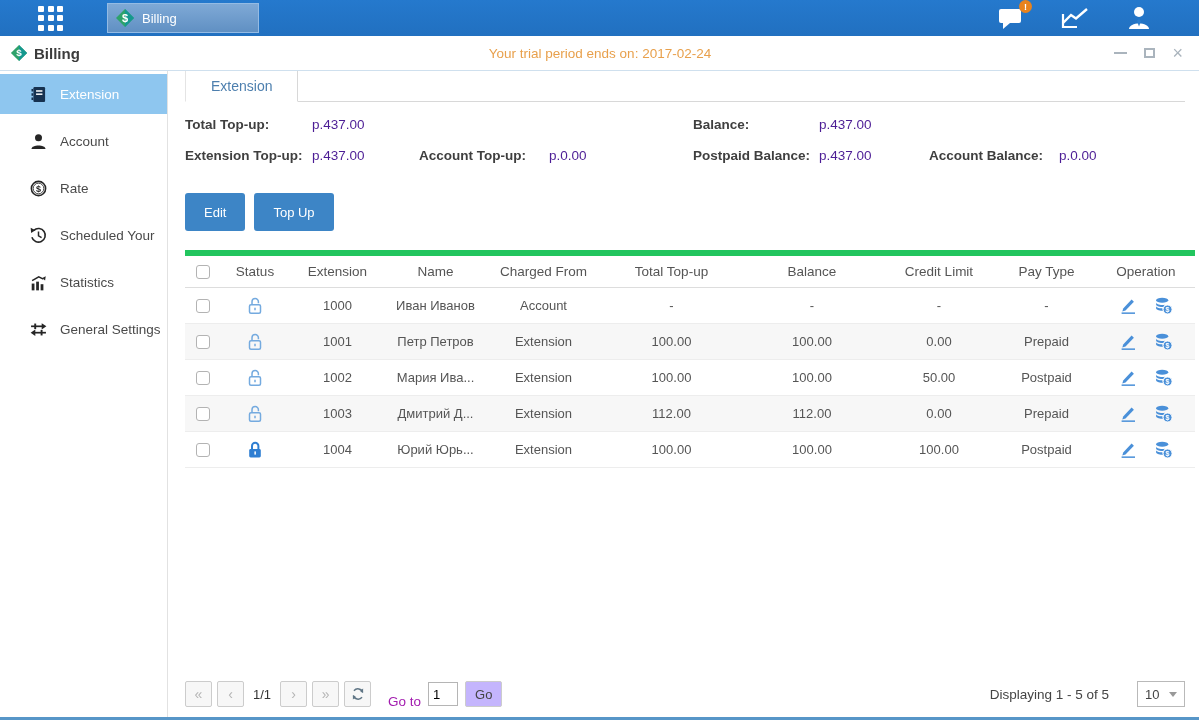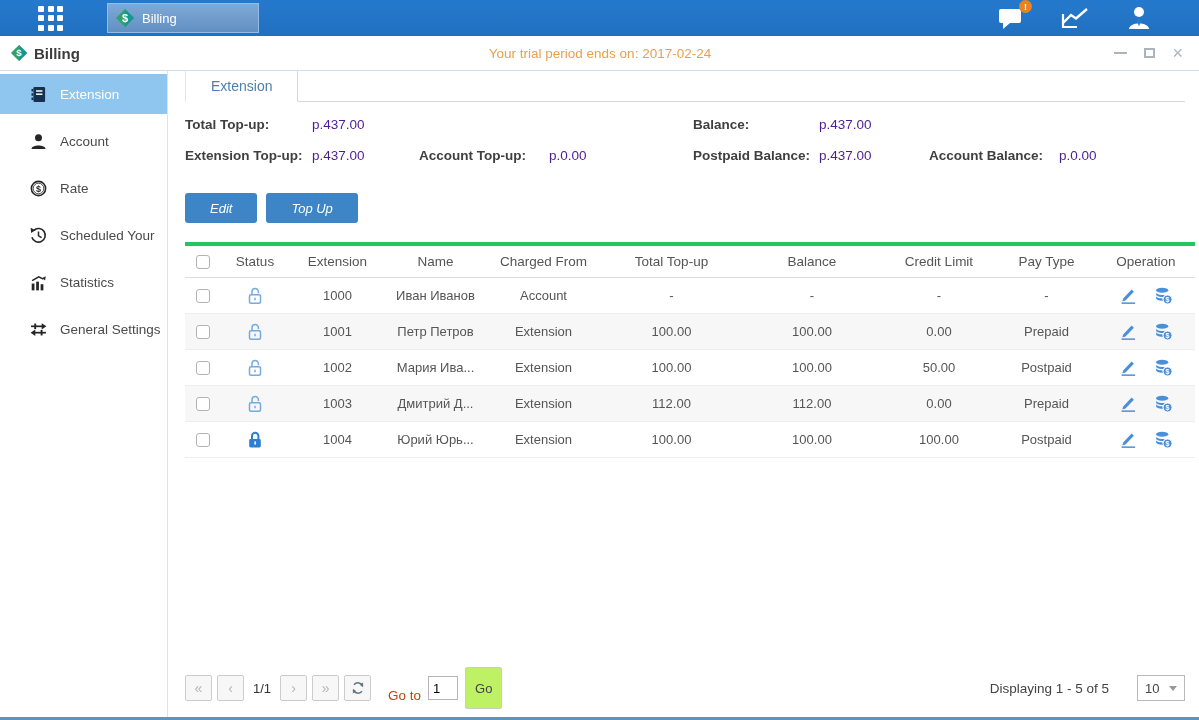--- a/index.html
+++ b/index.html
@@ -41,39 +41,39 @@
 
   .summary{position:relative;margin-top:13px;height:64px;font-size:13.5px;}
   .sm{position:absolute;white-space:nowrap;}
   .sm.lbl{font-weight:bold;color:#3f3f3f;}
   .sm.val{color:#4c1d95;}
   .r1{top:2px;} .r2{top:33px;}
   .c1l{left:0;text-align:center;} .c1v{left:127px;} .c2l{left:234px;} .c2v{left:364px;}
   .c3l{left:508px;} .c3v{left:634px;} .c4l{left:744px;} .c4v{left:874px;}
 
   .actions{margin-top:14px;display:flex;gap:9px;}
-  .btn{background:#3d85c6;color:#fff;border:none;border-radius:3px;height:30px;padding:0 25px;font-size:13px;cursor:pointer;font-family:inherit;font-style:italic;}
+  .btn{background:#3d85c6;color:#fff;border:none;border-radius:3px;height:38px;padding:0 19px;font-size:13px;cursor:pointer;font-family:inherit;}
 
   table.grid{margin-top:19px;width:100%;border-collapse:collapse;table-layout:fixed;font-size:13px;color:#555;}
-  table.grid thead th{height:31px;border-top:4px solid #22c55e;border-bottom:1px solid #ddd;font-weight:normal;color:#555;font-size:13.5px;text-align:center;padding:0;}
+  table.grid thead th{height:31px;border-top:6px solid #22c55e;border-bottom:1px solid #ddd;font-weight:normal;color:#555;font-size:13.5px;text-align:center;padding:0;}
   table.grid tbody td{height:35px;border-bottom:1px solid #ededed;text-align:center;overflow:hidden;text-overflow:ellipsis;white-space:nowrap;padding:0 2px;}
   tr.stripe{background:#f7f7f7;}
   .checkbox{display:inline-block;width:14px;height:14px;border:1px solid #b3b3b3;border-radius:3px;background:#fff;vertical-align:middle;cursor:pointer;box-sizing:border-box;}
   .lock{display:inline-flex;width:20px;height:20px;vertical-align:middle;}
   .op-wrap{display:flex;justify-content:center;align-items:center;gap:16px;}
   .op{width:19px;height:19px;cursor:pointer;display:flex;}
 
   
   .footer{position:absolute;left:17px;right:14px;bottom:8px;display:flex;align-items:center;justify-content:space-between;}
   .pg-group{display:flex;align-items:center;}
   .pg{width:27px;height:26px;border:1px solid #ccc;background:#f7f7f7;border-radius:2px;color:#b5b5b5;font-size:14px;display:flex;align-items:center;justify-content:center;cursor:pointer;padding:0;font-family:inherit;margin-right:5px;}
   .pg-info{margin:0 9px 0 4px;color:#333;font-size:13px;}
-  .goto-label{margin:15px 7px 0 12px;color:#c2410c;font-size:13.5px;}
+  .goto-label{margin:15px 7px 0 12px;color:#a21caf;font-size:13.5px;}
   .goto-input{width:30px;height:24px;border:1px solid #b5b5b5;padding:0 4px;font-size:13px;font-family:inherit;box-sizing:border-box;}
-  .go-btn{height:42px;border:1px solid #ccc;background:#bef264;border-radius:2px;padding:0 9px;font-size:13px;color:#444;margin-left:7px;cursor:pointer;font-family:inherit;}
+  .go-btn{height:26px;border:1px solid #ccc;background:#c4b5fd;border-radius:2px;padding:0 9px;font-size:13px;color:#444;margin-left:7px;cursor:pointer;font-family:inherit;}
   .right-group{display:flex;align-items:center;gap:28px;font-size:13.5px;color:#444;}
   .page-size{width:48px;height:26px;border:1px solid #b9b9b9;display:flex;align-items:center;justify-content:space-between;padding:0 7px;box-sizing:border-box;font-size:13px;color:#444;cursor:pointer;background:#fff;}
   .caret{width:0;height:0;border-left:4px solid transparent;border-right:4px solid transparent;border-top:5px solid #999;}
 </style>
 </head>
 <body>
 
 <div class="app">
 
   <div class="topbar">

